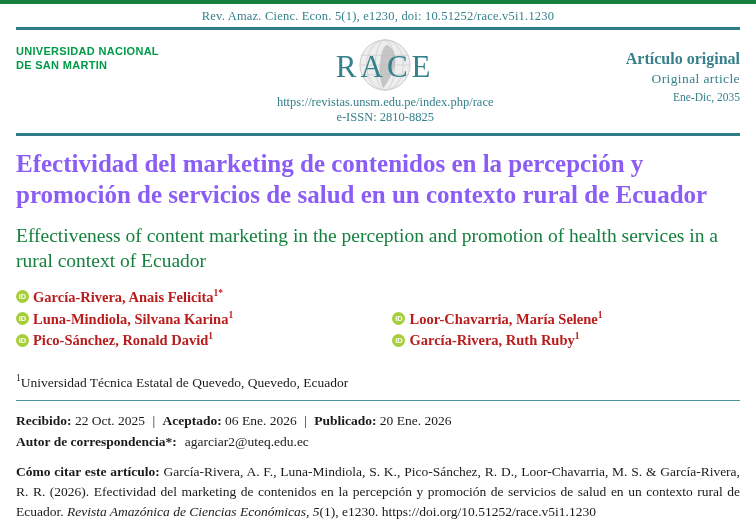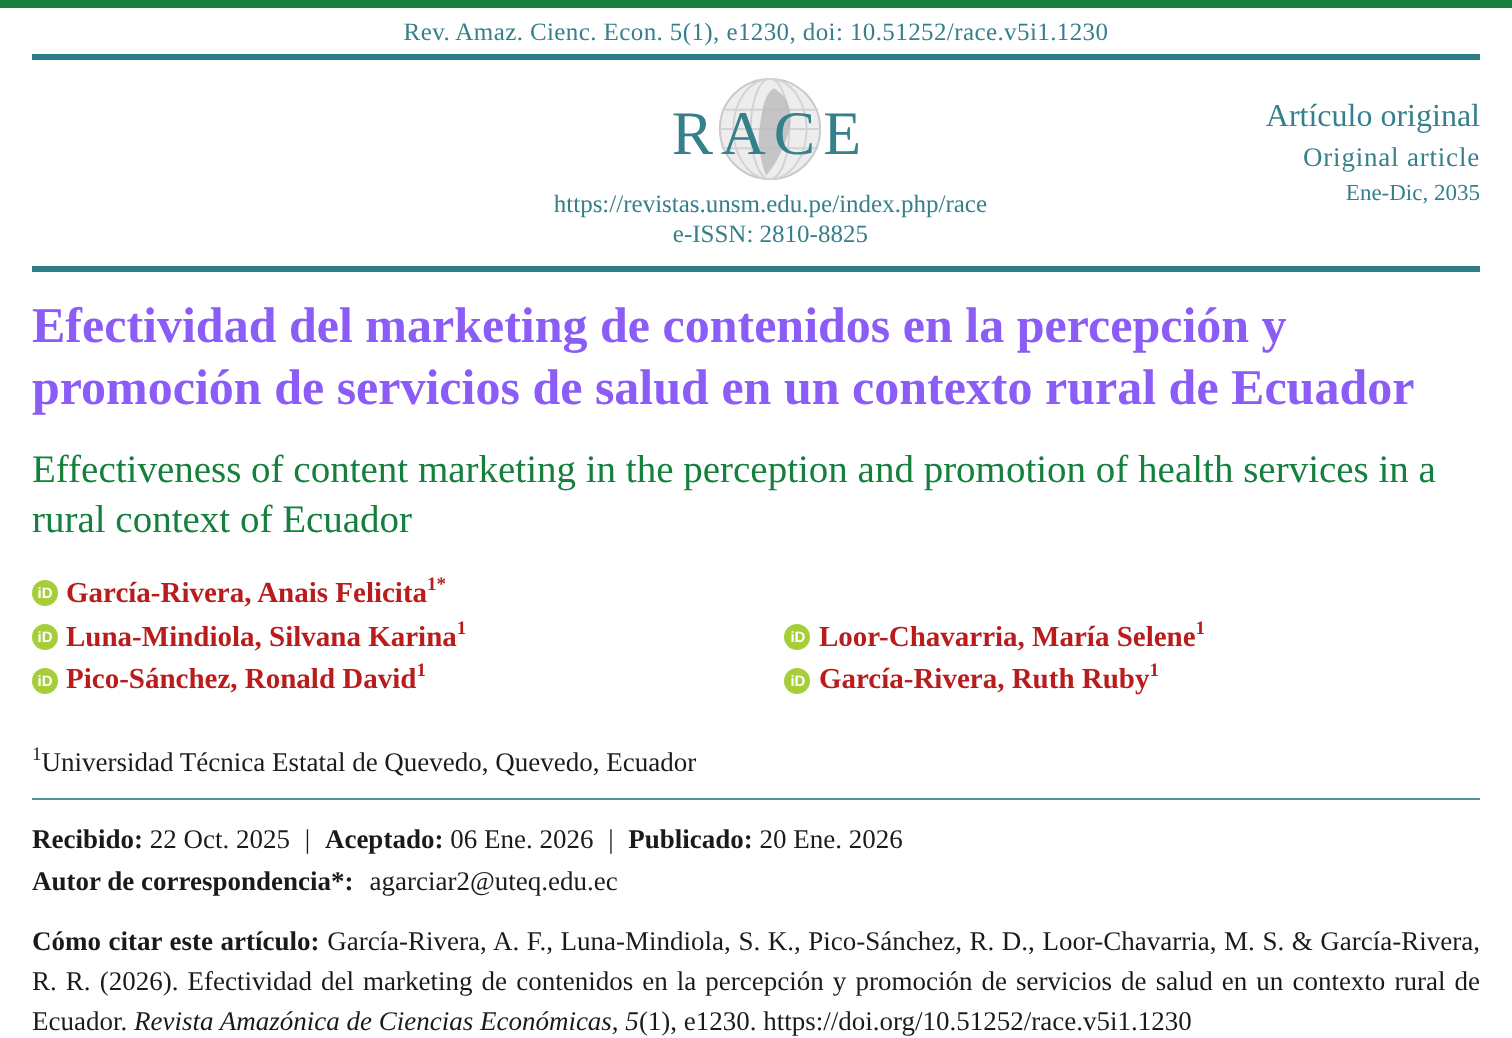--- a/index.html
+++ b/index.html
@@ -47,21 +47,21 @@
   .race-logo { position:relative; width:150px; height:54px; margin:0 auto; }
   .race-globe { position:absolute; left:50%; top:50%; transform:translate(-50%,-50%); }
   .race-text {
     position:relative; z-index:1;
     font-size:31px; line-height:54px;
     color:#35808b; letter-spacing:4px;
   }
   .race-url  { font-size:12.5px; color:#35808b; margin-top:1px; text-decoration:none; display:block; }
   .race-issn { font-size:12.5px; color:#35808b; }
   .article-type { width:220px; text-align:right; margin-top:8px; color:#35808b; line-height:1.4; }
-  .at-es { font-weight:normal; font-size:16px; }
+  .at-es { font-weight:bold; font-size:16px; }
   .at-en { font-size:13.5px; letter-spacing:.4px; }
   .at-period { font-size:11.5px; }
 
   
   .title-es {
     margin:13px 16px 0;
     font-size:25px; font-weight:bold;
     color:#8b5cf6; line-height:1.22;
   }
   .title-en {
@@ -108,20 +108,24 @@
 <body>
 
 <div class="page">
 
   <div class="journal-line">Rev. Amaz. Cienc. Econ. 5(1), e1230, doi: 10.51252/race.v5i1.1230</div>
   <div class="rule thick first"></div>
 
   <div class="header">
 
     <div class="univ">
+      <div class="univ-name">
+        <div>UNIVERSIDAD NACIONAL</div>
+        <div>DE SAN MARTIN</div>
+      </div>
     </div>
 
     <div class="race-block">
       <div class="race-logo">
         <span class="race-globe">
           <svg width="54" height="54" viewBox="0 0 56 56">
             <circle cx="28" cy="28" r="26" fill="#ededed" stroke="#c9c9c9" stroke-width="1"></circle>
             <ellipse cx="28" cy="28" rx="10" ry="26" fill="none" stroke="#d2d2d2" stroke-width="1"></ellipse>
             <ellipse cx="28" cy="28" rx="19" ry="26" fill="none" stroke="#d2d2d2" stroke-width="1"></ellipse>
             <line x1="3" y1="18" x2="53" y2="18" stroke="#d2d2d2" stroke-width="1"></line>

